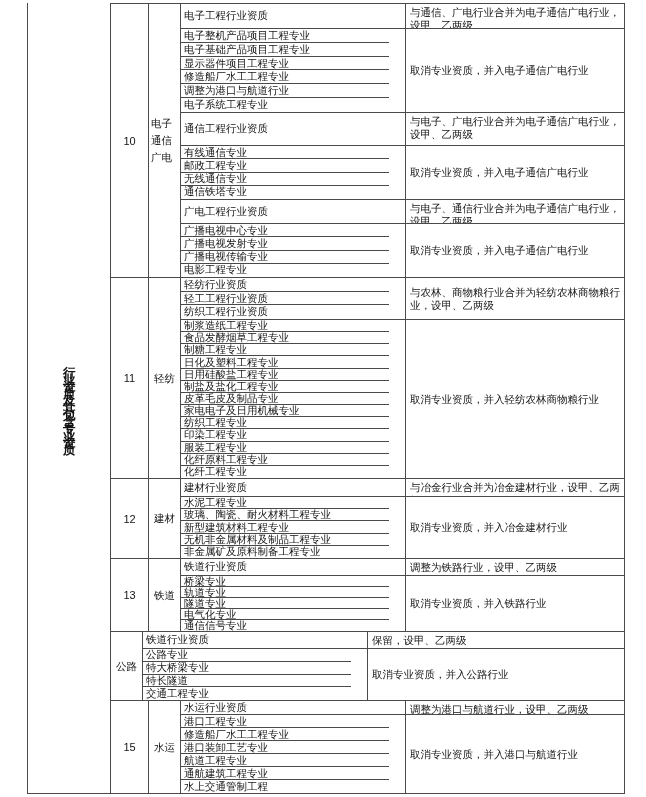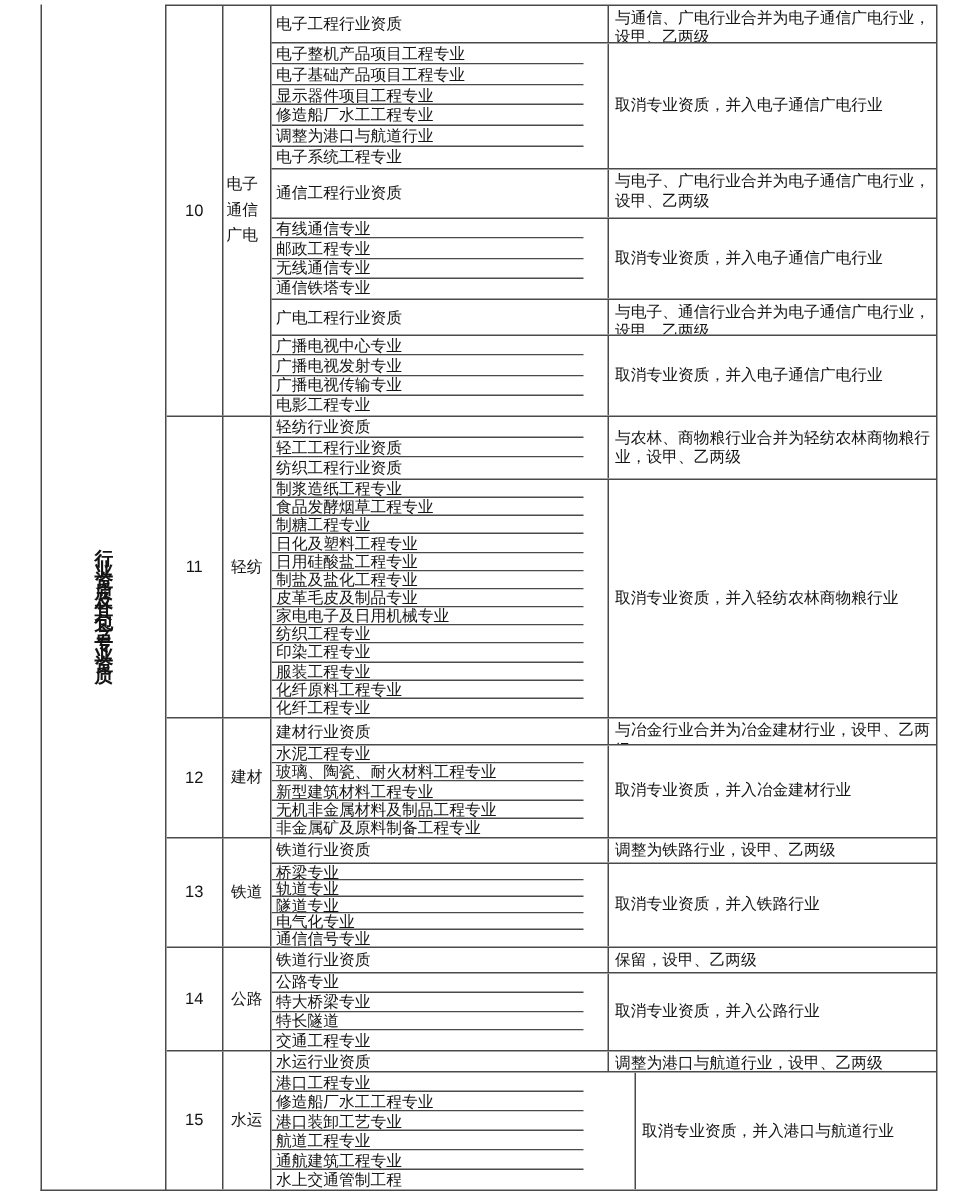--- a/index.html
+++ b/index.html
@@ -308,21 +308,20 @@
                 </div>
                 <div class="spec">
                   <span>通信信号专业</span>
                 </div>
               </div>
               <div class="note center">取消专业资质，并入铁路行业</div>
             </div>
           </div>
         </div>
         <div class="group">
-          <div class="c-num">14</div>
           <div class="c-ind">公路</div>
           <div class="c-main">
             <div class="section" style="height: 16px;">
               <div class="specs">
                 <div class="spec">
                   <span>铁道行业资质</span>
                 </div>
               </div>
               <div class="note">保留，设甲、乙两级</div>
             </div>
@@ -350,21 +349,21 @@
           <div class="c-ind">水运</div>
           <div class="c-main">
             <div class="section" style="height: 13px;">
               <div class="specs">
                 <div class="spec">
                   <span>水运行业资质</span>
                 </div>
               </div>
               <div class="note">调整为港口与航道行业，设甲、乙两级</div>
             </div>
-            <div class="section" style="height: 79px; gap: 18px;">
+            <div class="section" style="height: 79px;">
               <div class="specs">
                 <div class="spec">
                   <span>港口工程专业</span>
                 </div>
                 <div class="spec">
                   <span>修造船厂水工工程专业</span>
                 </div>
                 <div class="spec">
                   <span>港口装卸工艺专业</span>
                 </div>

